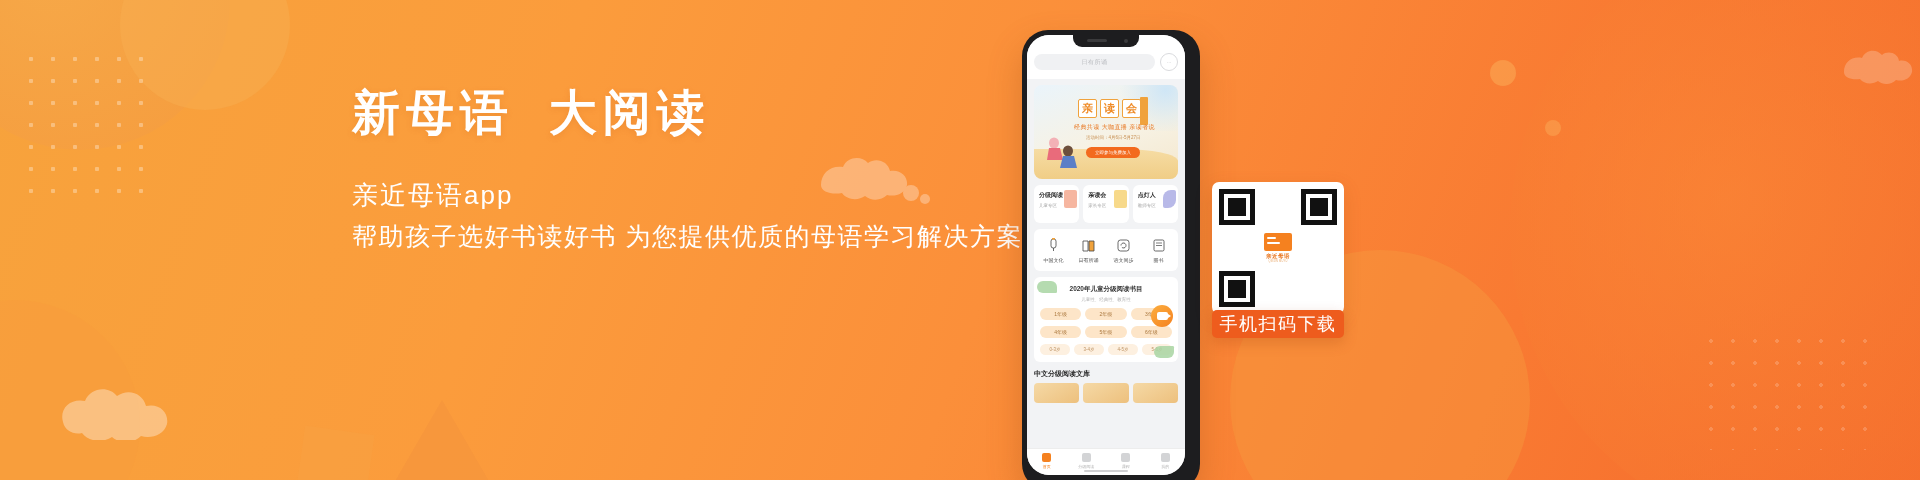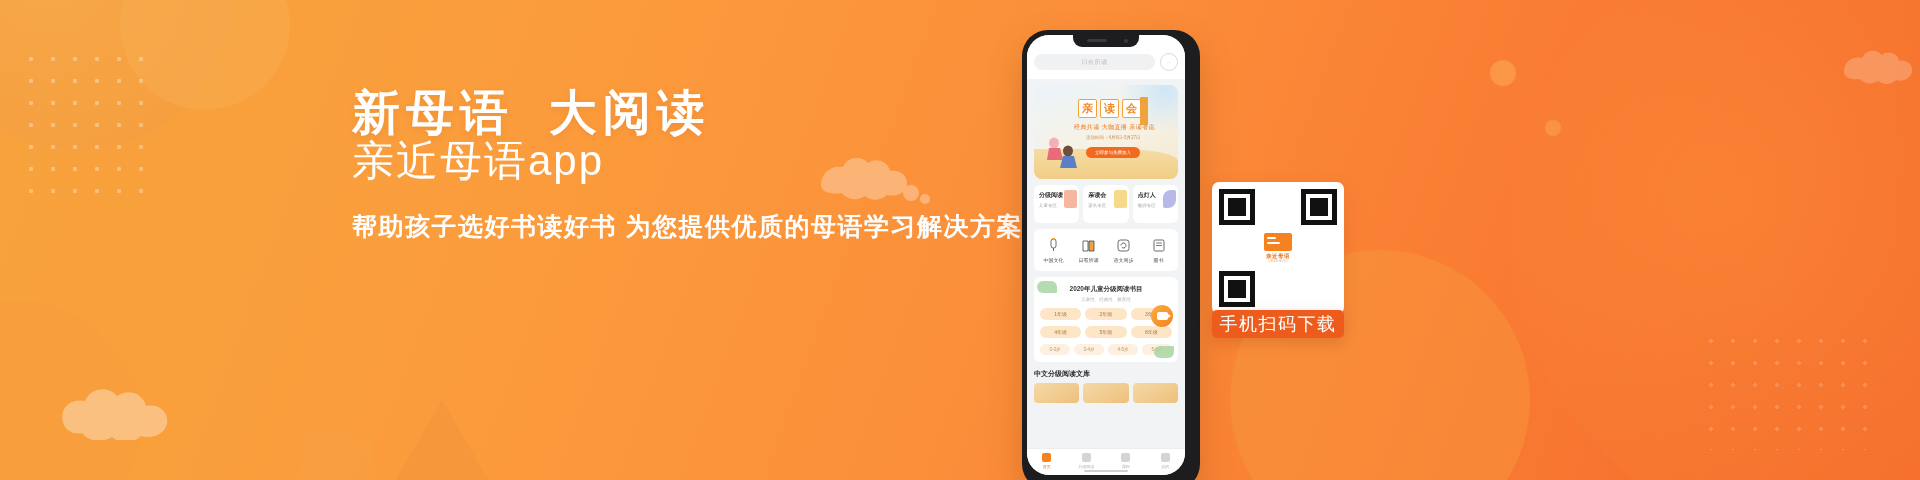--- a/index.html
+++ b/index.html
@@ -41,22 +41,22 @@
   .cloud svg{display:block;}
   .cloud-a{left:815px;top:145px;}
   .cloud-b{left:55px;top:370px;opacity:.35;}
   .cloud-c{left:1840px;top:40px;opacity:.22;}
 
   
   .copy{position:absolute;left:352px;top:92px;width:700px;}
   .headline{font-family:Liberation Mono, monospace;
     font-size:48px;line-height:1;color:#ffffff;font-weight:700;letter-spacing:6px;
     text-shadow:0 2px 6px rgba(190,90,20,.18);white-space:nowrap;}
-  .subtitle{font-size:42px;line-height:1;color:#ffffff;font-weight:300;letter-spacing:2px;}
-  .tagline{margin-top:32px;font-size:25px;line-height:1;color:#ffffff;font-weight:700;letter-spacing:1.5px;}
+  .subtitle{margin-top:42px;font-size:26px;line-height:1;color:#ffffff;font-weight:300;letter-spacing:2px;}
+  .tagline{margin-top:16px;font-size:25px;line-height:1;color:#ffffff;font-weight:400;letter-spacing:1.5px;}
 
   
   .phone{position:absolute;left:1022px;top:30px;width:168px;height:450px;
     background:#1d1d1f;border-radius:26px;padding:5px;
     box-shadow:0 16px 34px rgba(150,70,15,.3);}
   .phone-inner{position:relative;width:158px;height:440px;background:#f2f3f5;
     border-radius:22px;overflow:hidden;}
   .notch{position:absolute;left:50%;transform:translateX(-50%);top:0;width:66px;height:12px;
     background:#1d1d1f;border-radius:0 0 9px 9px;z-index:6;}
   .notch i{position:absolute;top:4px;left:14px;width:20px;height:3px;border-radius:2px;background:#3a3a3c;}

